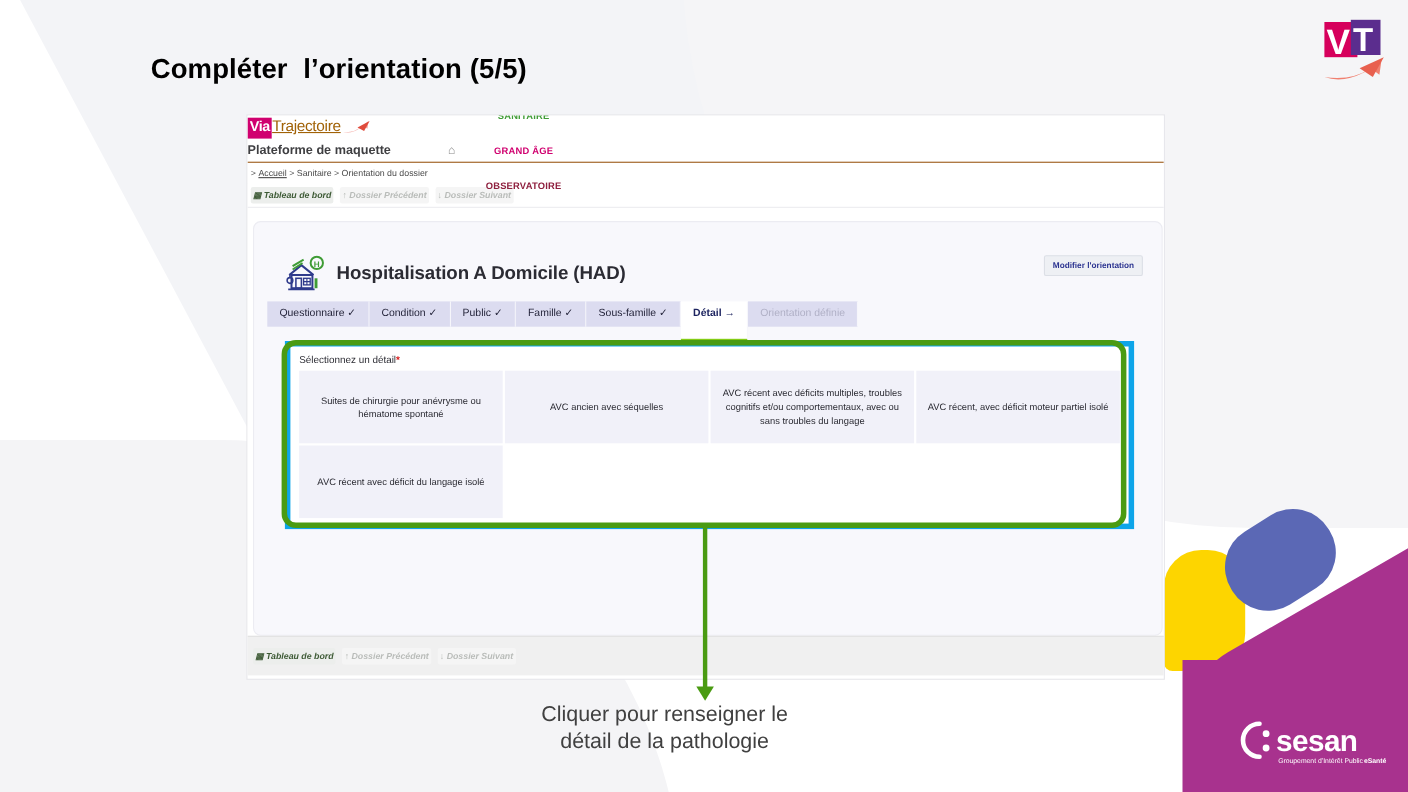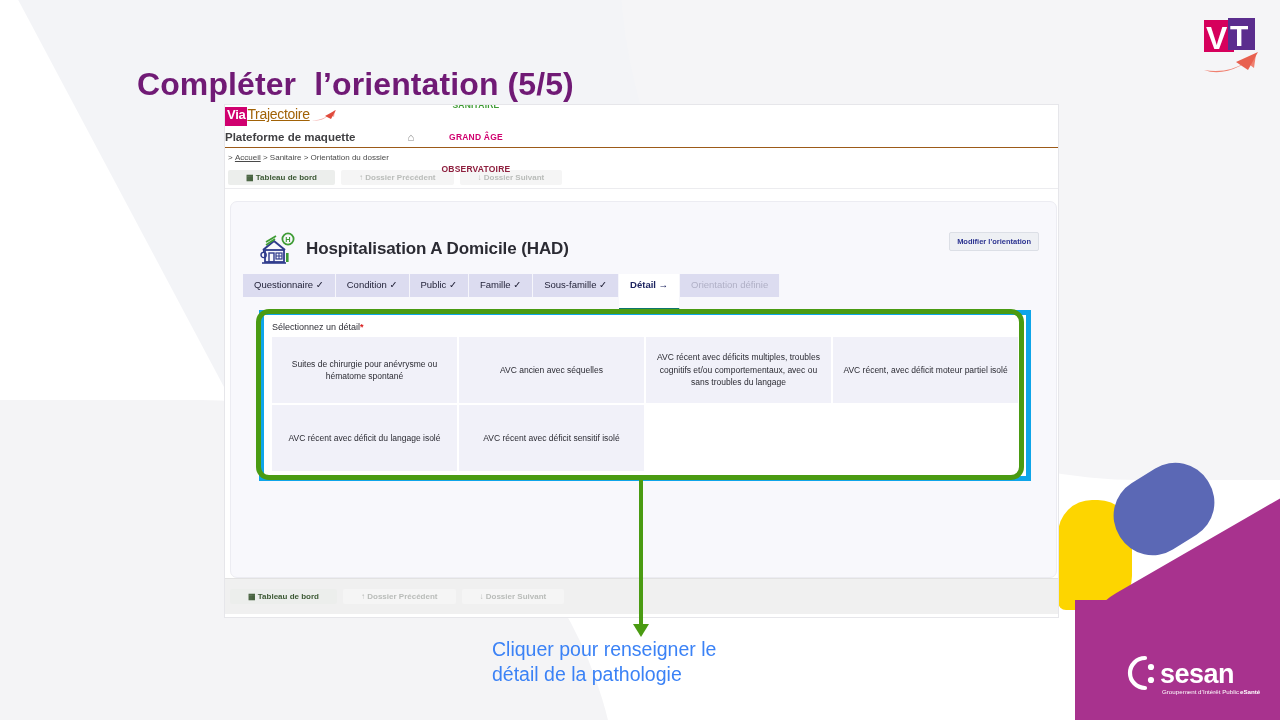--- a/index.html
+++ b/index.html
@@ -93,24 +93,24 @@
   .sesan-logo {
     position: absolute;
     left: 1122px; top: 650px;
     width: 148px; height: 50px;
     z-index: 5;
   }
 
   
   .slide-title {
     position: absolute;
-    left: 137px; top: 66px;
-    font-size: 32px;
-    font-weight: bold;
-    color: #701a75;
+    left: 137px; top: 49px;
+    font-size: 25px;
+    font-weight: bold;
+    color: #000000;
     letter-spacing: 0.1px;
     white-space: pre;
     z-index: 3;
   }
 
   
   .app-shot {
     position: absolute;
     left: 225px; top: 105px;
     width: 833px; height: 512px;
@@ -202,24 +202,25 @@
     display: flex;
     align-items: center;
     gap: 6px;
     padding-left: 3px;
     background: #ffffff;
     border-bottom: 1px solid #ececef;
   }
   .tb-btn {
     font-size: 8px;
     font-weight: bold;
-    padding: 3px 18px;
+    padding: 3px 2px;
     border-radius: 2px;
     white-space: nowrap;
     cursor: pointer;
+    font-style: italic;
   }
   .tb-btn.primary   { background: #eceeec; color: #3d5a35; }
   .tb-btn.disabled  { background: #f5f5f5; color: #b9bcb9; cursor: default; }
 
   
   .app-body {
     position: relative;
     height: 389px;
     background: #ffffff;
     padding: 12px 2px 0 2px;
@@ -276,21 +277,21 @@
     color: #24243a;
     padding: 5px 11px 6px 11px;
     white-space: nowrap;
     cursor: pointer;
     line-height: 12px;
   }
   .tab.active {
     background: #ffffff;
     color: #1d2460;
     font-weight: bold;
-    border-bottom: 2px solid #0f766e;
+    border-bottom: 2px solid #84cc16;
     padding-bottom: 17px;
   }
   .tab.disabled { color: #b0b0c6; cursor: default; }
 
   
   .detail-wrap {
     position: relative;
     margin-left: 28px;
     width: 772px;
     background: #ffffff;
@@ -361,23 +362,24 @@
     border-left: 8px solid transparent;
     border-right: 8px solid transparent;
     border-top: 13px solid #4a9b12;
     z-index: 6;
   }
   .caption {
     position: absolute;
     left: 492px; top: 637px;
     font-size: 19.5px;
     line-height: 25px;
-    color: #3b82f6;
+    color: #404040;
     z-index: 6;
     white-space: pre-line;
+    text-align: center;
   }
 </style>
 </head>
 <body>
 
 <div class="slide">
 
   <div class="bg-wash-1"></div>
   <div class="bg-wash-2"></div>
   <div class="bg-wash-3"></div>
@@ -498,21 +500,20 @@
           <div class="detail-inner">
             <div class="detail-label">
               <span>Sélectionnez un détail</span><span class="req">*</span>
             </div>
             <div class="detail-grid">
               <div class="detail-cell">Suites de chirurgie pour anévrysme ou hématome spontané</div>
               <div class="detail-cell">AVC ancien avec séquelles</div>
               <div class="detail-cell">AVC récent avec déficits multiples, troubles cognitifs et/ou comportementaux, avec ou sans troubles du langage</div>
               <div class="detail-cell">AVC récent, avec déficit moteur partiel isolé</div>
               <div class="detail-cell">AVC récent avec déficit du langage isolé</div>
-              <div class="detail-cell">AVC récent avec déficit sensitif isolé</div>
               <div class="detail-cell empty"></div>
             </div>
           </div>
         </div>
 
       </div>
     </div>
 
     <div class="app-footer">
       <span class="tb-btn primary">

